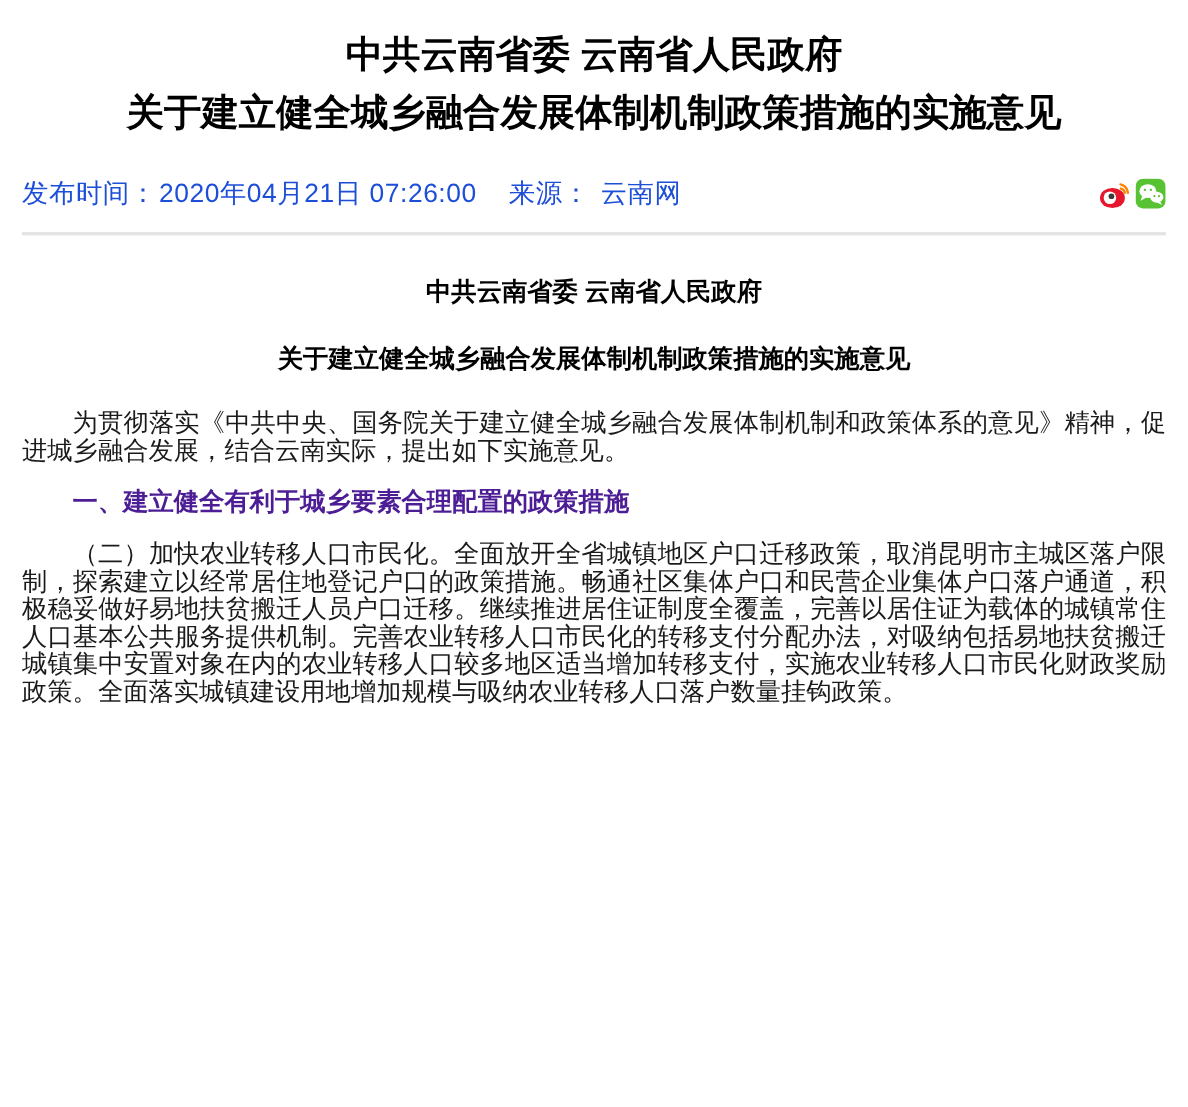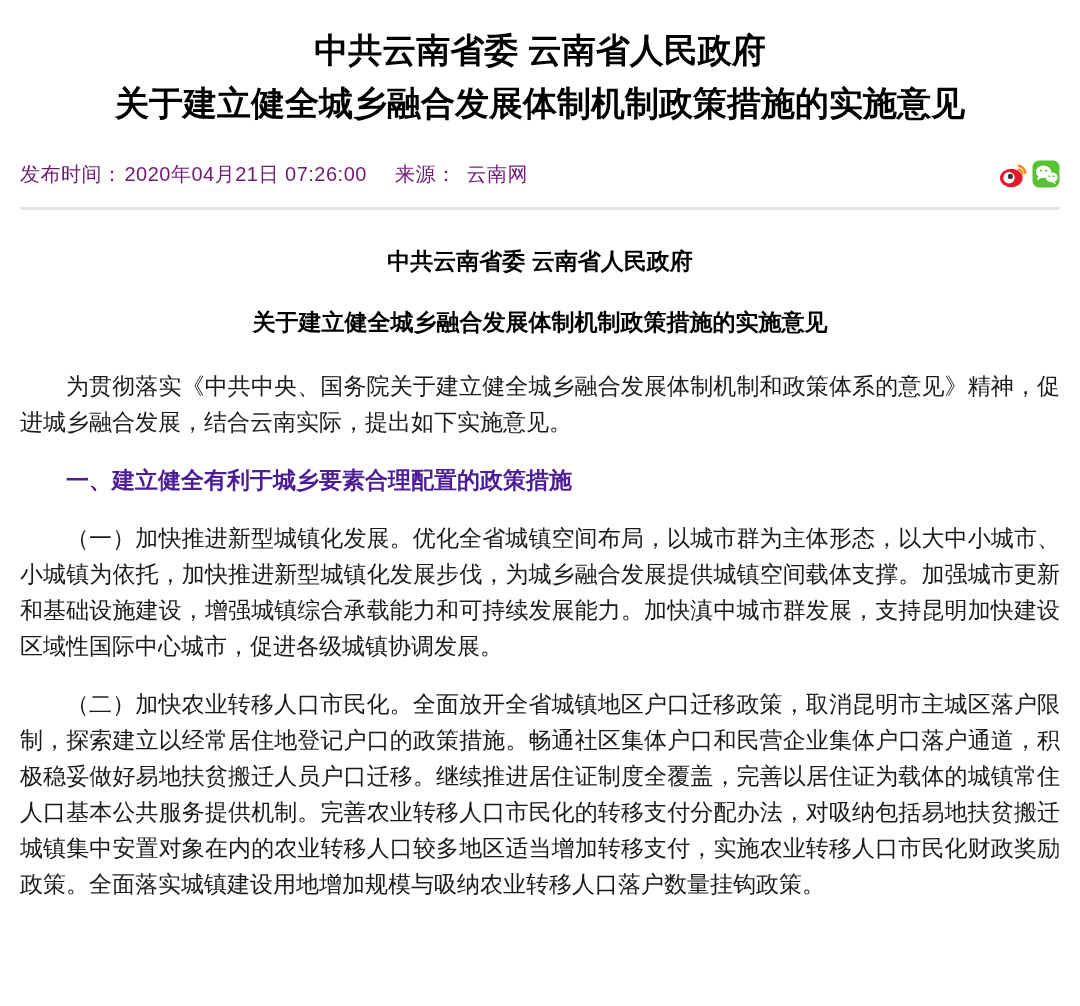--- a/index.html
+++ b/index.html
@@ -29,22 +29,22 @@
   .page-title .title-line {
     display: block;
   }
   .meta-row {
     margin-top: 30px;
     display: flex;
     align-items: center;
     justify-content: space-between;
   }
   .meta-left {
-    font-size: 20px;
-    color: #701a75;
+    font-size: 24px;
+    color: #1d4ed8;
     letter-spacing: 0.5px;
     white-space: nowrap;
   }
   .meta-left .publish-value { margin-left: 2px; }
   .meta-left .source-label { margin-left: 22px; }
   .meta-left .source-value { margin-left: 10px; }
   .share-icons {
     display: flex;
     align-items: center;
     gap: 5px;
@@ -69,21 +69,21 @@
     margin: 0 0 31px 0;
     text-align: center;
     font-size: 23px;
     font-weight: 700;
     color: #000000;
     line-height: 30px;
   }
   .body-para {
     margin: 0 0 22px 0;
     font-size: 23px;
-    line-height: 36px;
+    line-height: 25px;
     text-indent: 2em;
     color: #1a1a1a;
     text-align: justify;
   }
   .section-heading {
     font-weight: 700;
     color: #4c1d95;
   }
 </style>
 </head>
@@ -131,17 +131,16 @@
 
     <hr class="divider">
   </header>
 
   <article class="article">
     <p class="doc-heading">中共云南省委 云南省人民政府</p>
     <p class="doc-heading">关于建立健全城乡融合发展体制机制政策措施的实施意见</p>
 
     <p class="body-para">为贯彻落实《中共中央、国务院关于建立健全城乡融合发展体制机制和政策体系的意见》精神，促进城乡融合发展，结合云南实际，提出如下实施意见。</p>
     <p class="body-para section-heading">一、建立健全有利于城乡要素合理配置的政策措施</p>
-    <p class="body-para">（一）加快推进新型城镇化发展。优化全省城镇空间布局，以城市群为主体形态，以大中小城市、小城镇为依托，加快推进新型城镇化发展步伐，为城乡融合发展提供城镇空间载体支撑。加强城市更新和基础设施建设，增强城镇综合承载能力和可持续发展能力。加快滇中城市群发展，支持昆明加快建设区域性国际中心城市，促进各级城镇协调发展。</p>
     <p class="body-para">（二）加快农业转移人口市民化。全面放开全省城镇地区户口迁移政策，取消昆明市主城区落户限制，探索建立以经常居住地登记户口的政策措施。畅通社区集体户口和民营企业集体户口落户通道，积极稳妥做好易地扶贫搬迁人员户口迁移。继续推进居住证制度全覆盖，完善以居住证为载体的城镇常住人口基本公共服务提供机制。完善农业转移人口市民化的转移支付分配办法，对吸纳包括易地扶贫搬迁城镇集中安置对象在内的农业转移人口较多地区适当增加转移支付，实施农业转移人口市民化财政奖励政策。全面落实城镇建设用地增加规模与吸纳农业转移人口落户数量挂钩政策。</p>
   </article>
 
 </div>
 
 </body></html>

